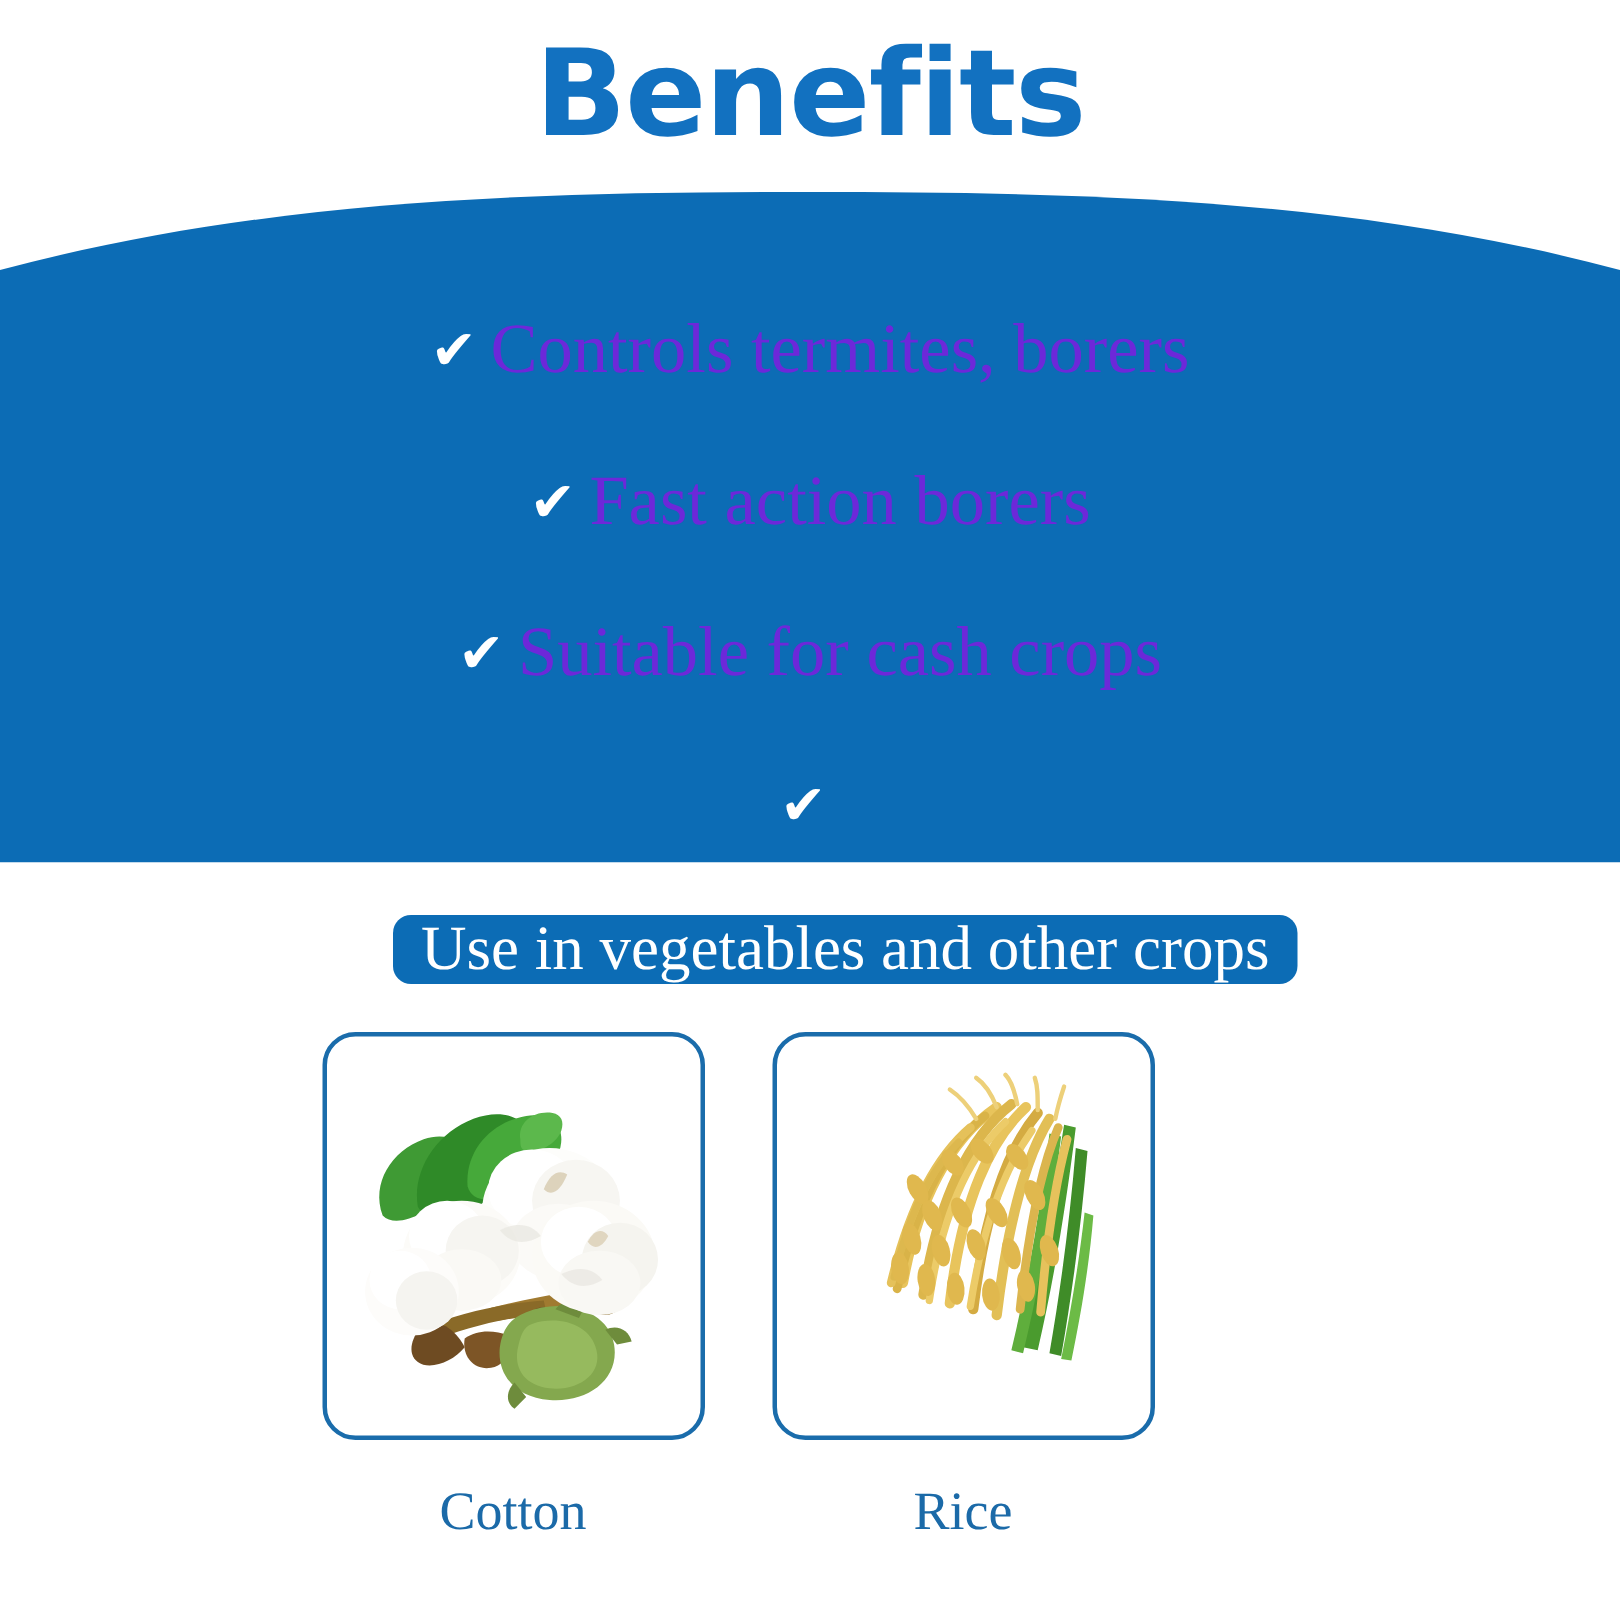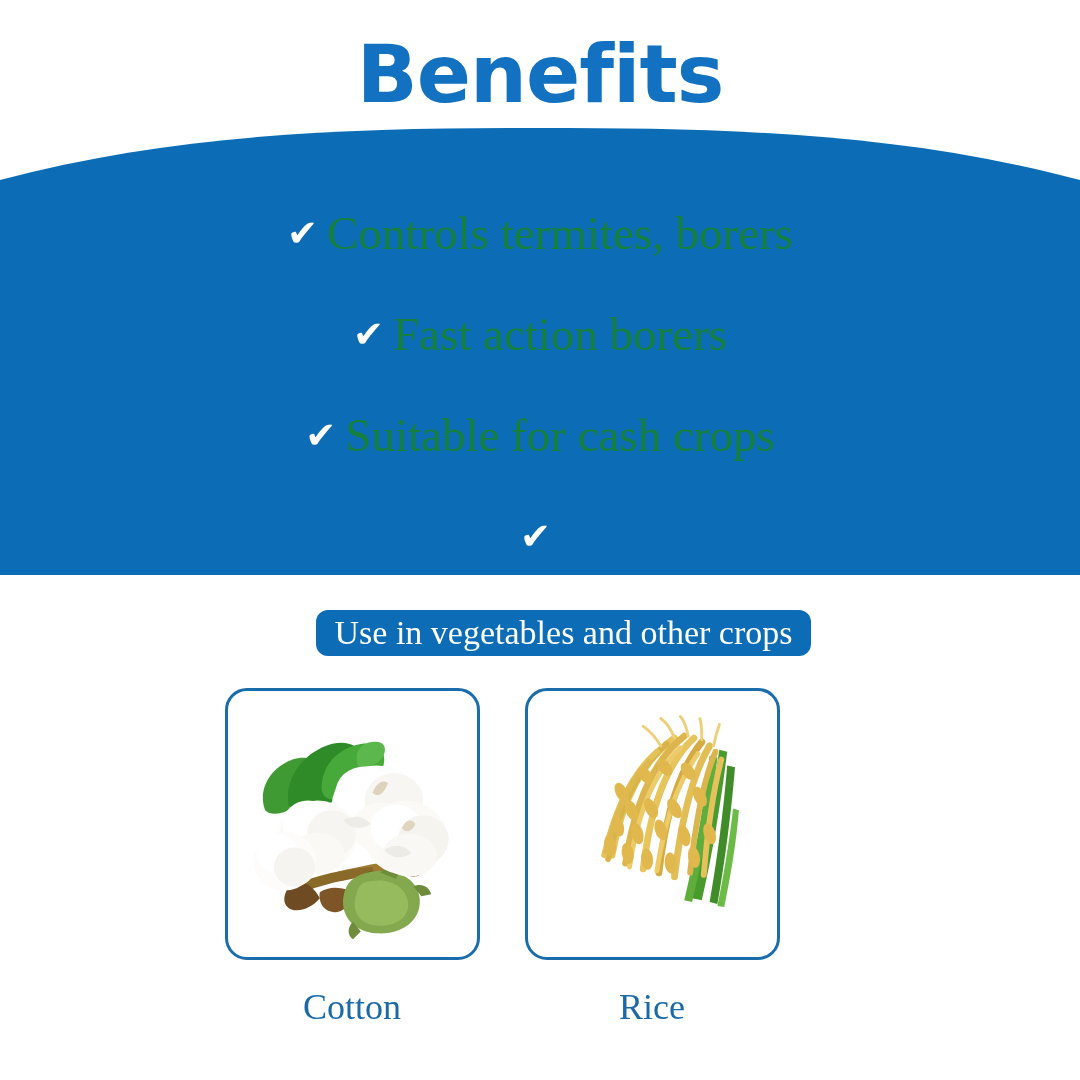--- a/index.html
+++ b/index.html
@@ -33,21 +33,20 @@
     text-align: center;
   }
   .title {
     font-family: "DejaVu Sans", sans-serif;
     font-weight: bold;
     font-size: 80px;
     line-height: 90px;
     letter-spacing: -1px;
     color: #1271c0;
     display: inline-block;
-    margin-top: 12px;
   }
 
   
   .band {
     position: absolute;
     left: 0;
     top: 128px;
     width: 1080px;
     height: 447px;
   }
@@ -74,53 +73,53 @@
   .check-icon {
     color: #ffffff;
     font-size: 37px;
     line-height: 1;
     font-family: "DejaVu Sans", sans-serif;
     margin-right: 9px;
     position: relative;
     top: 1px;
   }
   .benefit-text {
-    color: #15803d;
+    color: #6d28d9;
     font-family: "Liberation Serif", serif;
     font-size: 47px;
     line-height: 56px;
     white-space: nowrap;
   }
 
   
   .badge-wrap {
     position: absolute;
     left: 0;
     top: 610px;
     width: 1080px;
     text-align: center;
   }
   .badge {
     display: inline-block;
     background: #0c6cb5;
     color: #ffffff;
     font-family: "Liberation Serif", serif;
-    font-size: 34px;
+    font-size: 42px;
     line-height: 46px;
     padding: 0 19px;
     height: 46px;
     border-radius: 12px;
     white-space: nowrap;
     margin-left: 47px;
   }
 
   
   .cards {
     position: absolute;
-    left: 16px;
+    left: 6px;
     top: 688px;
     width: 972px;
     display: flex;
     justify-content: center;
     gap: 45px;
   }
   .crop {
     width: 255px;
     display: block;
   }

